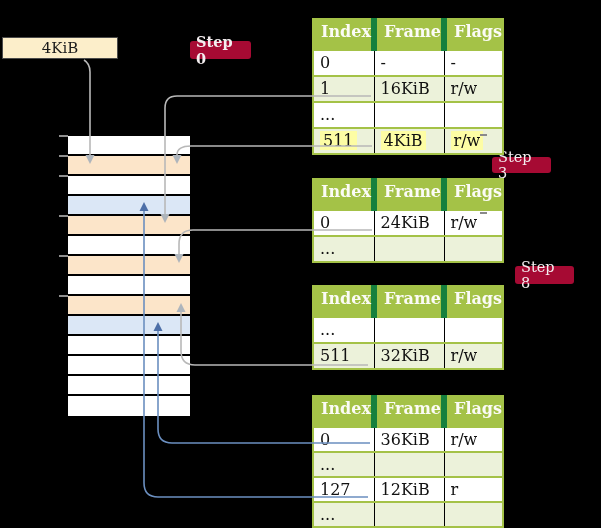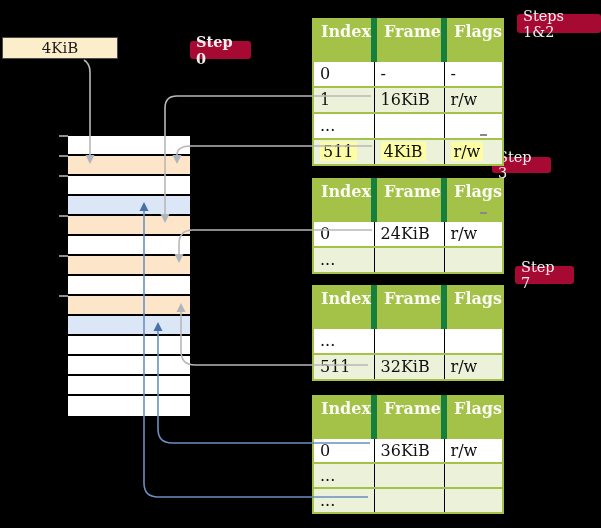--- a/index.html
+++ b/index.html
@@ -31,21 +31,21 @@
   .c-white{background:#ffffff;}
   .c-orange{background:#fce5c9;}
   .c-blue{background:#dbe7f6;}
   .tick{position:absolute;left:59px;width:9px;height:2px;background:#8f8f8f;}
   
   .ptwrap{position:absolute;left:312px;}
   #table-0{top:18px;} #table-1{top:178px;} #table-2{top:285px;} #table-3{top:395px;}
   table.pt{border-collapse:collapse;border:2px solid #a4c247;background:#fff;}
   table.pt th{
     background:#a4c247;color:#fbfbf6;font-weight:bold;font-size:16px;
-    text-align:left;padding:2px 0 19px 7px;height:24px;box-sizing:border-box;
+    text-align:left;padding:2px 0 8px 7px;height:24px;box-sizing:border-box;
   }
   table.pt th + th{border-left:6px solid #15803d;}
   table.pt td{
     font-size:16px;color:#111;padding:0 0 0 6px;height:26px;box-sizing:border-box;
     border-top:2px solid #a4c247;vertical-align:middle;line-height:1;
   }
   table.pt td + td{border-left:1.5px solid #000;}
   table.pt col.c1{width:54px;} table.pt col.c2{width:61px;} table.pt col.c3{width:55px;}
   table.pt tr.shade td{background:#ecf2da;}
   #table-3 table.pt td{height:25px;}
@@ -61,23 +61,22 @@
 </head>
 <body>
 
 <div id="stage">
 
   <div id="frame-box">
     <span>4KiB</span>
   </div>
 
   <div id="badge-0" class="badge">Step 0</div>
-  <div id="badge-1" class="badge">Steps 1&amp;2</div>
   <div id="badge-2" class="badge">Step 3</div>
-  <div id="badge-3" class="badge">Step 7</div>
+  <div id="badge-3" class="badge">Step 8</div>
 
   <div id="stack">
       <div class="mrow c-white"></div>
       <div class="mrow c-orange"></div>
       <div class="mrow c-white"></div>
       <div class="mrow c-blue"></div>
       <div class="mrow c-orange"></div>
       <div class="mrow c-white"></div>
       <div class="mrow c-orange"></div>
       <div class="mrow c-white"></div>
@@ -209,20 +208,25 @@
           <tr>
             <td>0</td>
             <td>36KiB</td>
             <td>r/w</td>
           </tr>
           <tr class="shade">
             <td>...</td>
             <td></td>
             <td></td>
           </tr>
+          <tr>
+            <td>127</td>
+            <td>12KiB</td>
+            <td>r</td>
+          </tr>
           <tr class="shade">
             <td>...</td>
             <td></td>
             <td></td>
           </tr>
         </tbody>
       </table>
     </div>
 
   <svg id="overlay" viewBox="0 0 601 528">

